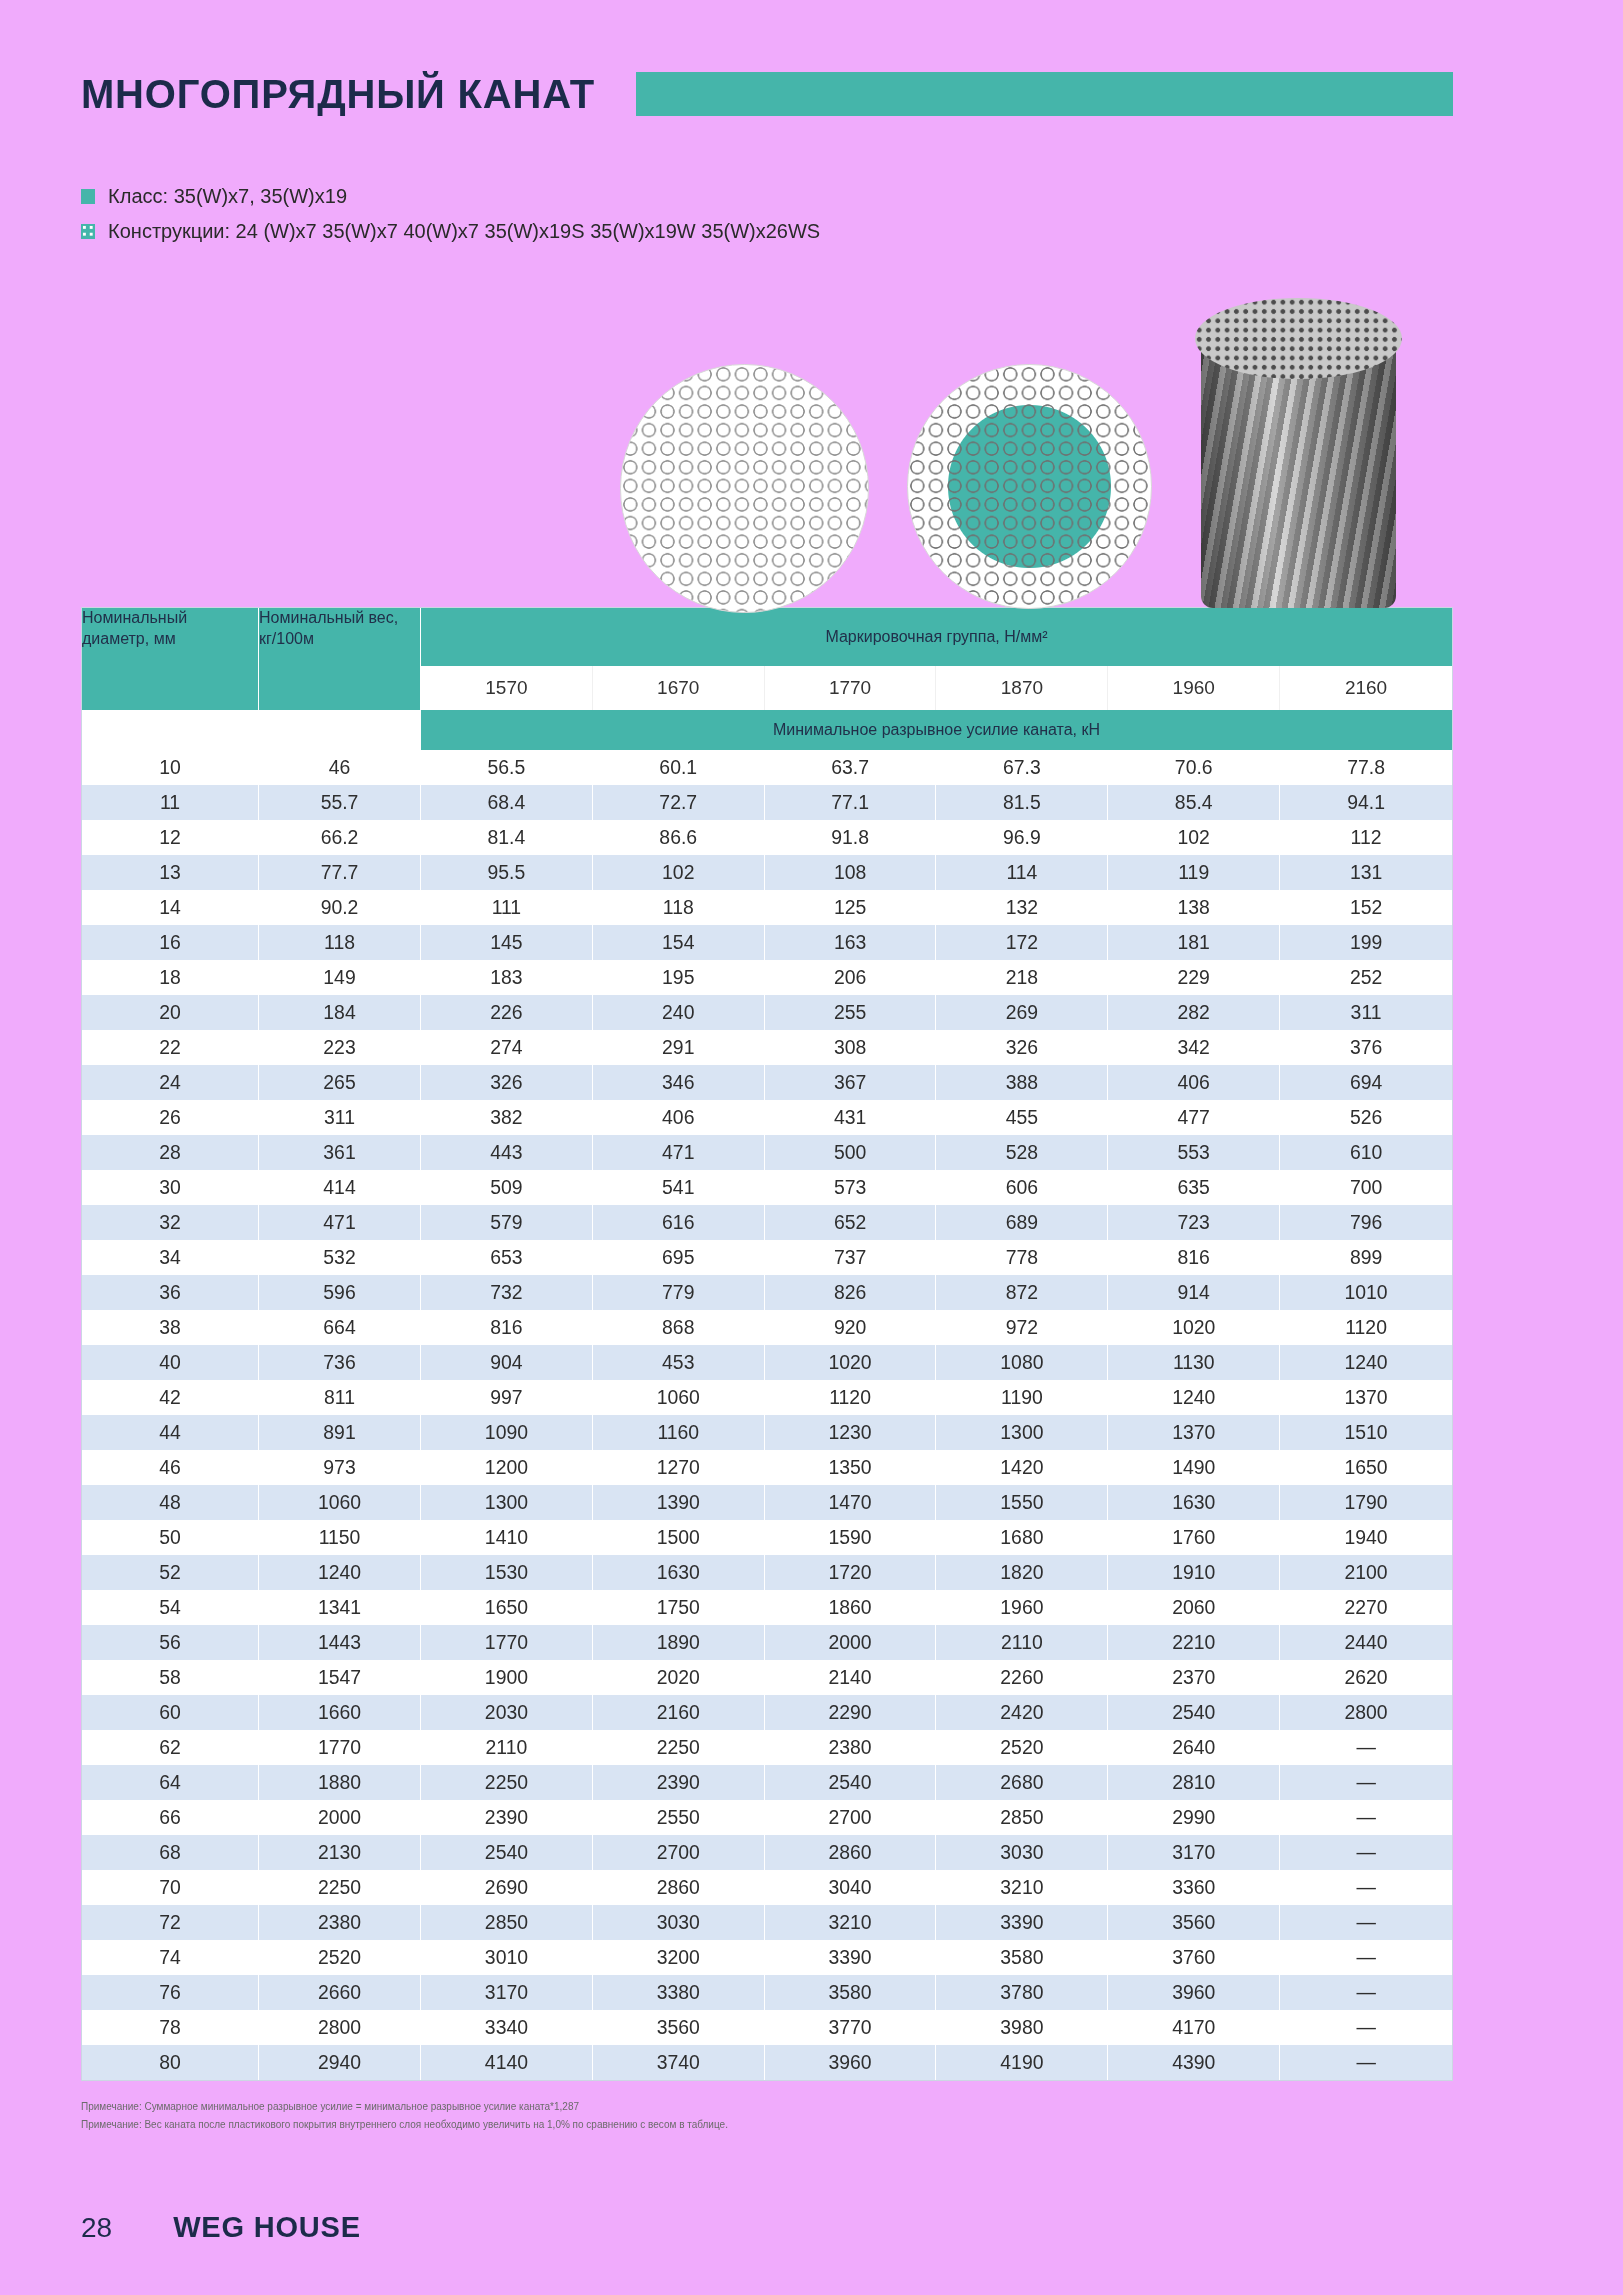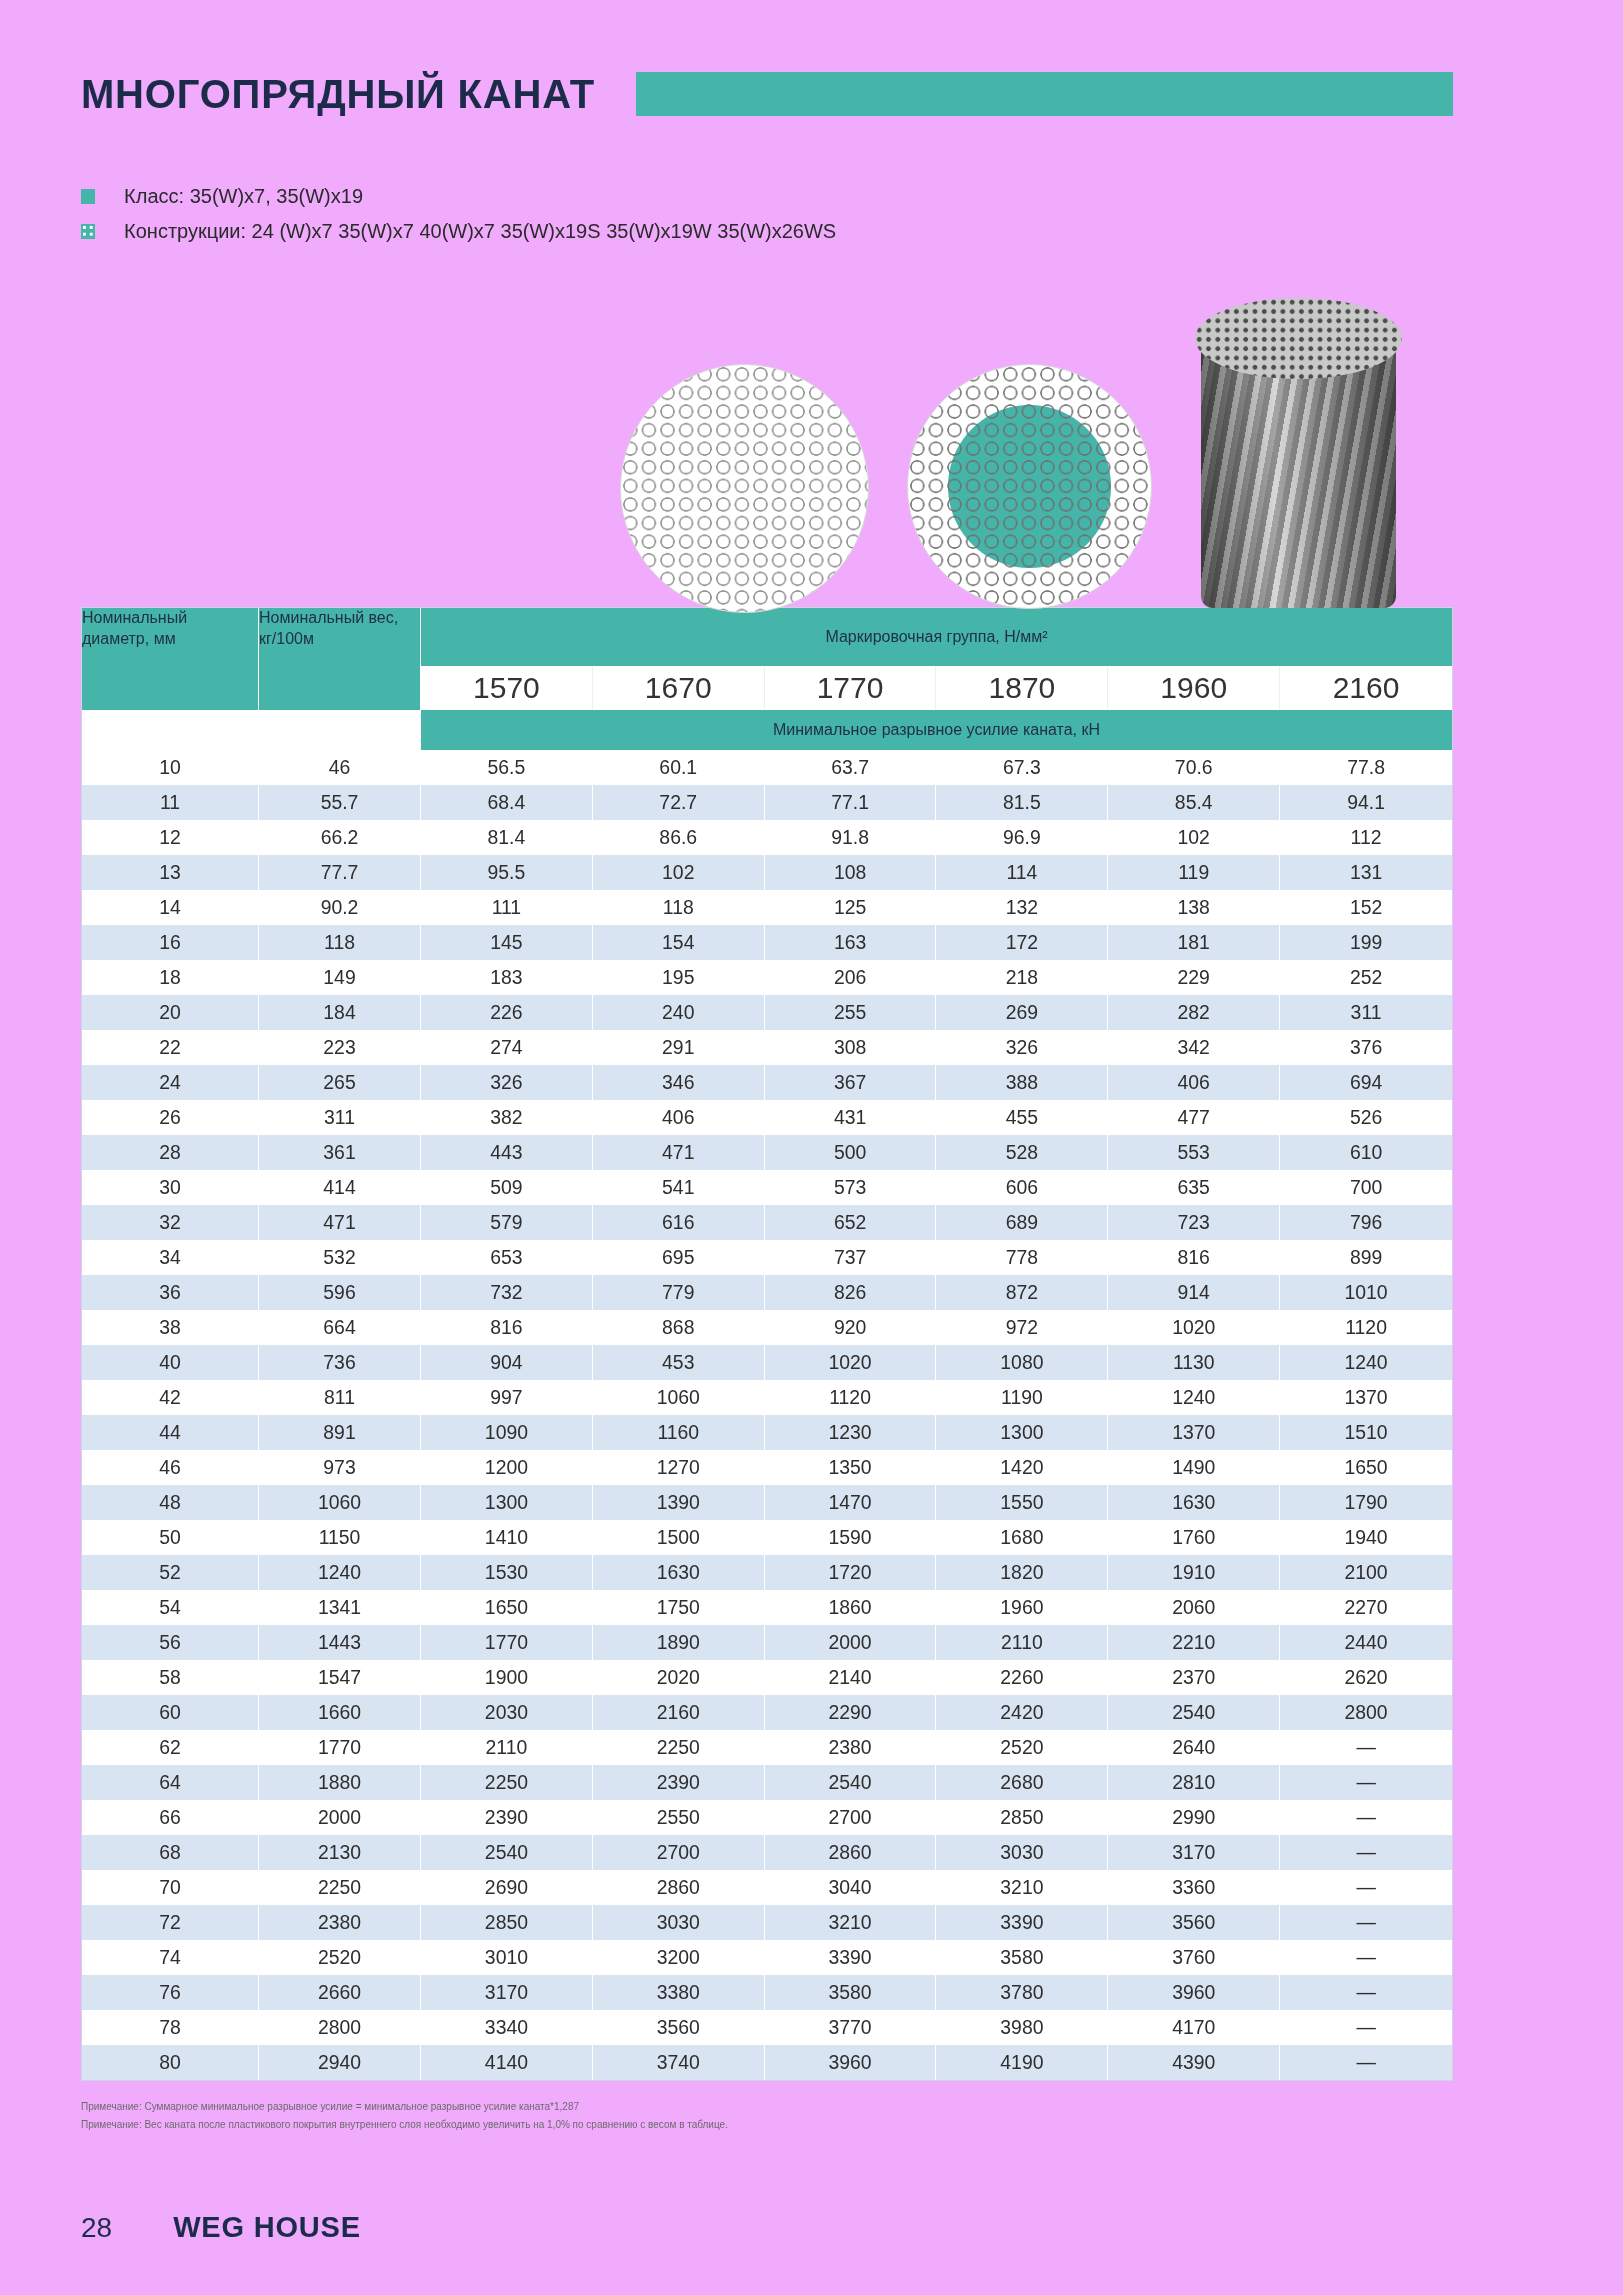--- a/index.html
+++ b/index.html
@@ -20,21 +20,21 @@
   
   .title-row{display:flex;align-items:center;padding-top:72px;}
   .title-row h1{
     margin:0;font-size:40px;font-weight:800;color:var(--navy);
     letter-spacing:0.8px;line-height:1.05;white-space:nowrap;
   }
   .title-bar{flex:1;height:44px;background:var(--teal);margin-left:41px;}
 
   
   .bullets{list-style:none;margin:69px 0 0 0;padding:0;}
-  .bullets li{display:flex;align-items:center;margin-bottom:12px;font-size:20px;color:#2a2a2a;gap:16px;}
+  .bullets li{display:flex;align-items:center;margin-bottom:12px;font-size:20px;color:#2a2a2a;}
   .sq{width:14.4px;height:14.4px;background:var(--teal);margin-right:12.7px;flex:0 0 auto;}
   .sq.dotted{
     background-image:radial-gradient(circle at 3.4px 3.4px,#ffffff 1.4px,transparent 1.7px);
     background-size:6.8px 6.8px;
   }
 
   
   .figures{position:relative;height:309px;margin-top:55px;}
   .xsec{
     position:absolute;border-radius:50%;
@@ -78,21 +78,21 @@
     font-size:19.4px;color:#2e2e2e;border:0.8px solid #ccd6e3;
   }
   table.data th, table.data td{padding:0;font-weight:400;}
   thead th.teal{background:var(--teal);color:#21304a;}
   th.corner{
     vertical-align:top;text-align:left;font-size:16px;line-height:1.3;
     padding:7.6px 5px 0 12px;border-right:1.7px solid #fff;margin-top:8px;
   }
   th.group{font-size:16px;text-align:center;vertical-align:middle;height:58px;}
   tr.grades th{
-    background:#ffffff;font-size:30px;color:#333;height:44px;text-align:center;
+    background:#ffffff;font-size:19px;color:#333;height:44px;text-align:center;
     border-right:0.8px solid #f0f0f0;
   }
   tr.grades th:last-child{border-right:none;}
   th.sub{font-size:16px;text-align:center;vertical-align:middle;height:40px;}
   td.blank{background:#ffffff;}
   tbody td{height:35px;text-align:center;border-right:0.8px solid #fff;background:#ffffff;}
   tbody td:last-child{border-right:none;}
   tbody tr.alt td{background:var(--row-alt);}
 
   

